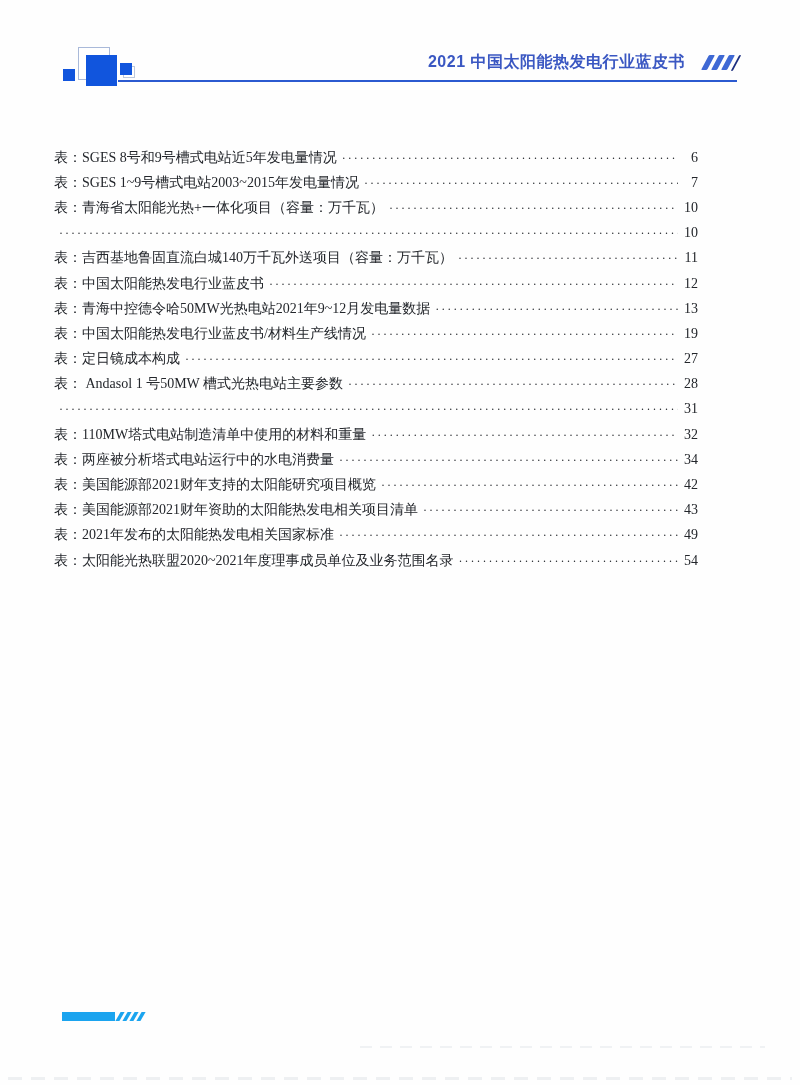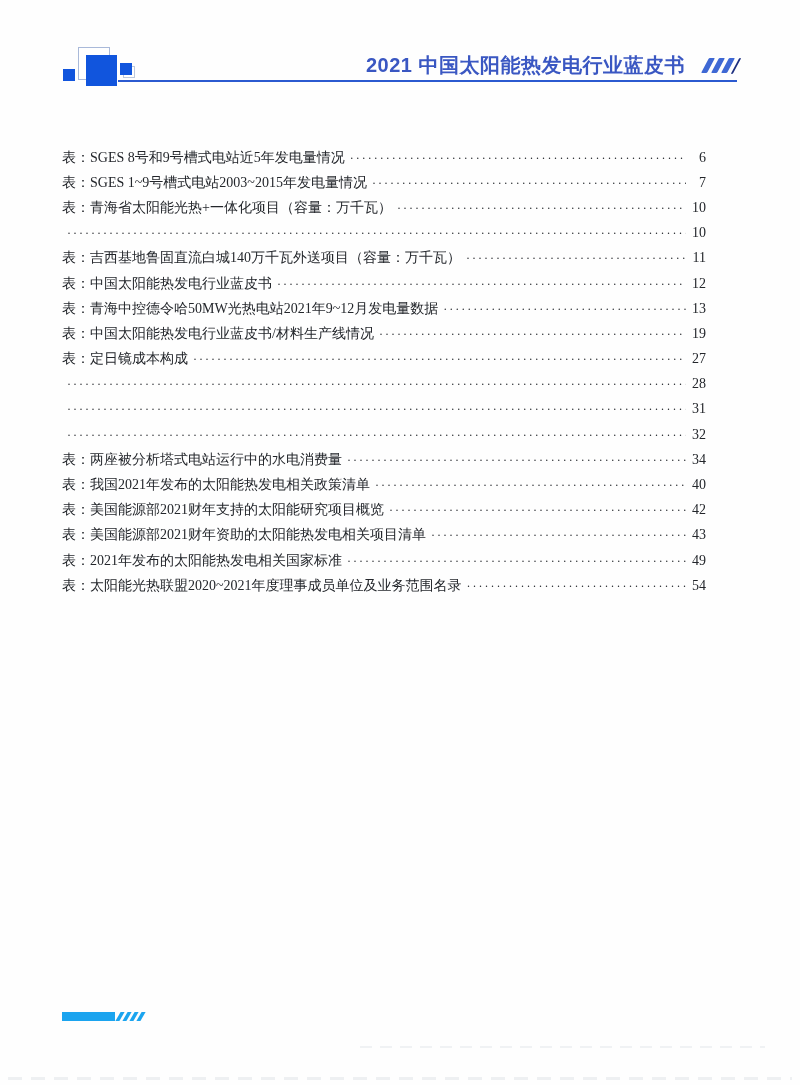--- a/index.html
+++ b/index.html
@@ -23,33 +23,33 @@
   .header-line {
     position: absolute; left: 118px; top: 80px; width: 619px; height: 2px;
     background: var(--line, #2b5ad0);
   }
   .header-title-row {
     position: absolute; top: 52px; right: 63px;
     display: flex; align-items: center;
   }
   .header-title {
     font-family: "Liberation Sans", "DejaVu Sans", sans-serif;
-    font-size: 20px; font-weight: 600; letter-spacing: 0.5px;
+    font-size: 16px; font-weight: 600; letter-spacing: 0.5px;
     color: var(--title, #3a57c2);
     white-space: nowrap;
   }
   .header-slashes { display: flex; align-items: center; margin-left: 16px; }
   .header-slashes .slash {
     width: 6px; height: 15px; margin-left: 4px; border-radius: 1px;
     background: var(--slash, #3e68d4); transform: skewX(-28deg);
   }
   .header-slashes .slash.dark { width: 2px; height: 16px; background: #1d2f80; }
 
   
-  .toc { position: absolute; left: 62px; top: 145px; width: 644px; }
+  .toc { position: absolute; left: 54px; top: 145px; width: 644px; }
   .toc-row {
     display: flex; align-items: center; height: 25.2px;
     font-size: 14px; color: #23262b;
   }
   .toc-label { white-space: nowrap; flex: 0 0 auto; }
   .toc-leader {
     flex: 1 1 auto; overflow: hidden; white-space: nowrap;
     margin: 0 5px 0 5px; color: #2b2e33;
     font-size: 12px; letter-spacing: 2px; line-height: 1;
   }
@@ -152,47 +152,44 @@
       </div>
 
 
       <div class="toc-row">
         <span class="toc-label">表：定日镜成本构成</span>
         <span class="toc-leader"></span>
         <span class="toc-page">27</span>
       </div>
 
       <div class="toc-row">
+        <span class="toc-label">表： Andasol 1 号50MW 槽式光热电站主要参数</span>
         <span class="toc-leader"></span>
         <span class="toc-page">28</span>
       </div>
 
       <div class="toc-row">
         <span class="toc-leader"></span>
         <span class="toc-page">31</span>
       </div>
 
       <div class="toc-row">
+        <span class="toc-label">表：110MW塔式电站制造清单中使用的材料和重量</span>
         <span class="toc-leader"></span>
         <span class="toc-page">32</span>
       </div>
 
       <div class="toc-row">
         <span class="toc-label">表：两座被分析塔式电站运行中的水电消费量</span>
         <span class="toc-leader"></span>
         <span class="toc-page">34</span>
       </div>
 
 
 
-      <div class="toc-row">
-        <span class="toc-label">表：我国2021年发布的太阳能热发电相关政策清单</span>
-        <span class="toc-leader"></span>
-        <span class="toc-page">40</span>
-      </div>
 
       <div class="toc-row">
         <span class="toc-label">表：美国能源部2021财年支持的太阳能研究项目概览</span>
         <span class="toc-leader"></span>
         <span class="toc-page">42</span>
       </div>
 
       <div class="toc-row">
         <span class="toc-label">表：美国能源部2021财年资助的太阳能热发电相关项目清单</span>
         <span class="toc-leader"></span>

